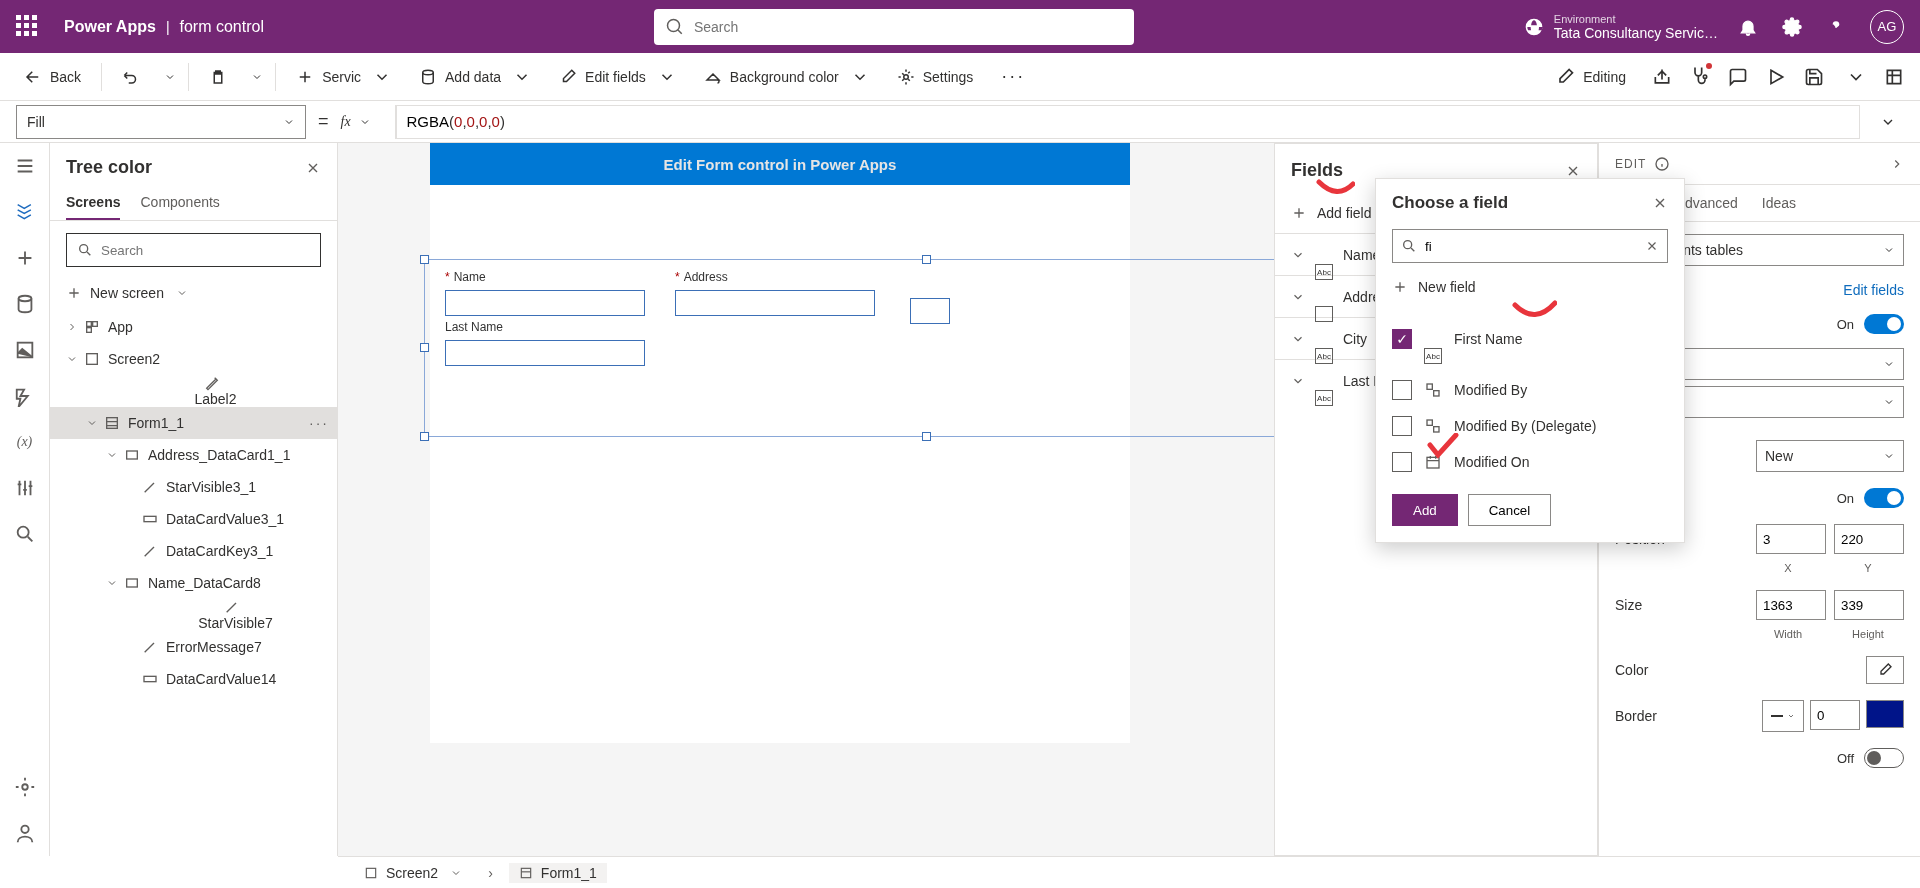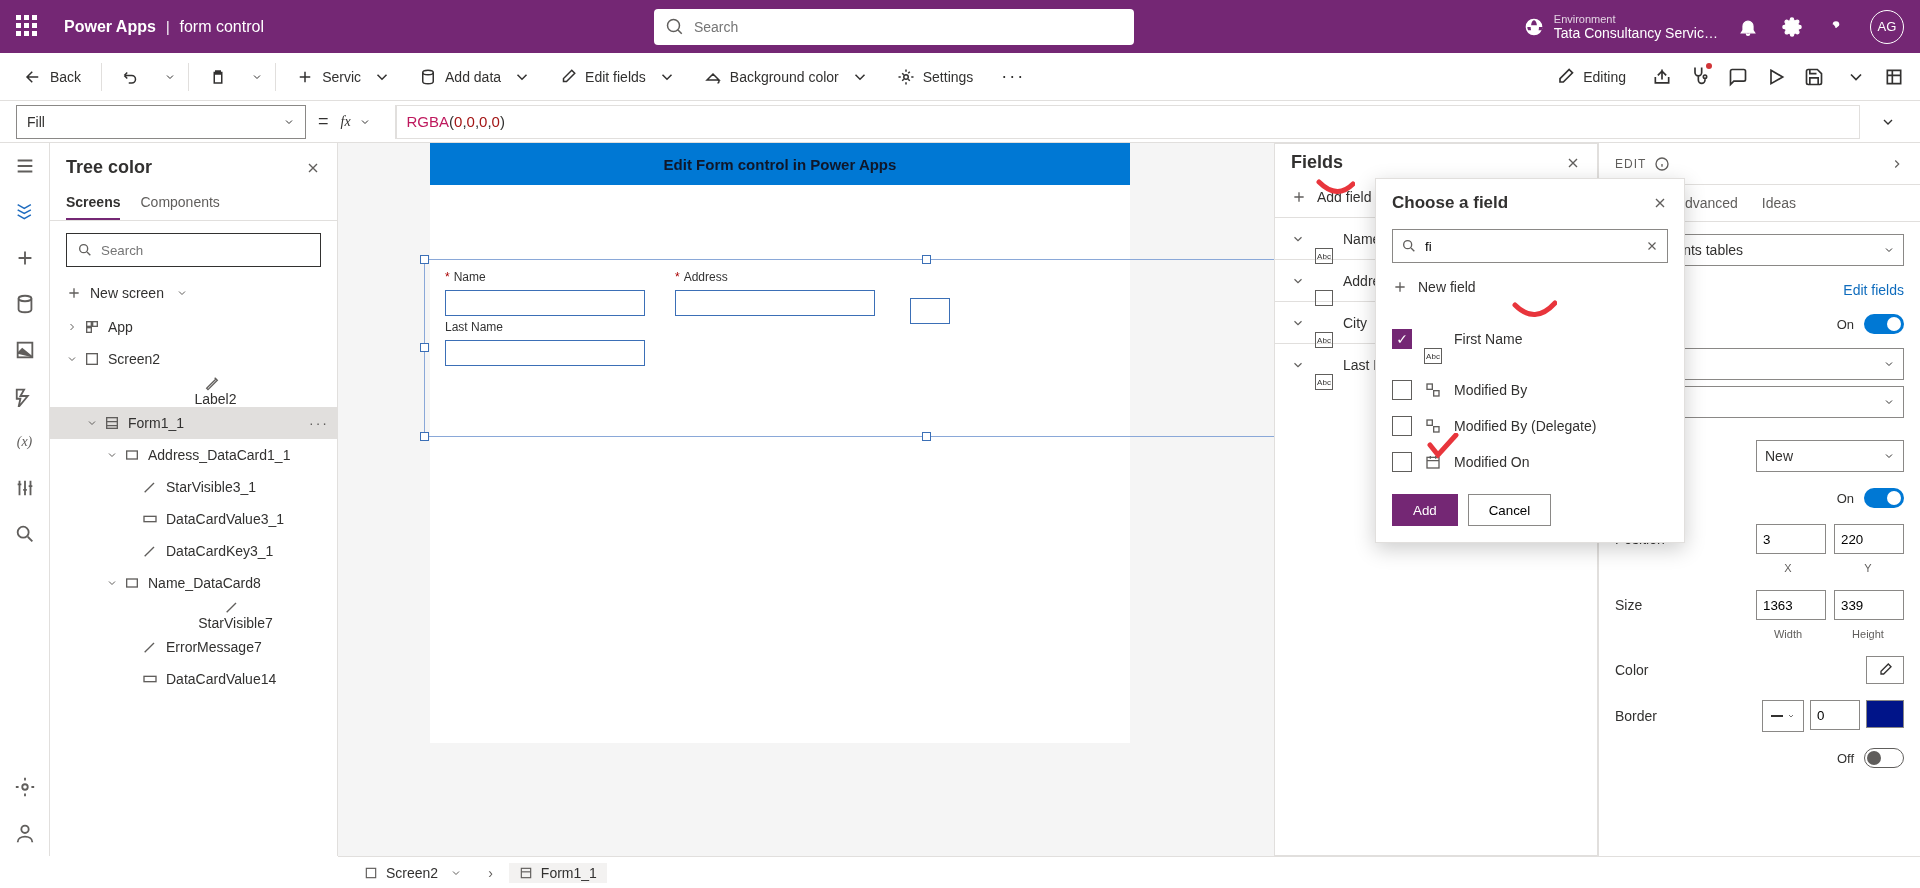--- a/index.html
+++ b/index.html
@@ -30,21 +30,21 @@
 .ribbon-right { margin-left: auto; display: flex; align-items: center; gap: 18px; }
 .ribbon-right svg { width: 20px; height: 20px; cursor: pointer; }
 .status-dot { width: 6px; height: 6px; background: #d13438; border-radius: 50%; position: absolute; top: -2px; right: -2px; }
 
 
 .fbar { height: 42px; display: flex; align-items: center; padding: 0 16px; gap: 12px; border-bottom: 1px solid #e1dfdd; }
 .prop-select { width: 290px; height: 34px; border: 1px solid #8a8886; padding: 0 10px; display: flex; align-items: center; justify-content: space-between; text-align: right; }
 .eq { font-size: 18px; }
 .fx { width: 42px; display: flex; align-items: center; gap: 4px; font-style: italic; }
 .formula { flex: 1; height: 34px; border: 1px solid #e1dfdd; border-left: 2px solid #e1dfdd; display: flex; align-items: center; padding: 0 10px; font-family: Consolas, monospace; font-size: 15px; }
-.formula .fn { color: #be185d; }
+.formula .fn { color: #000000; }
 .formula .num { color: #a31515; }
 .expand-btn { width: 32px; height: 32px; display: flex; align-items: center; justify-content: center; cursor: pointer; }
 
 
 .main { display: flex; height: calc(888px - 53px - 48px - 42px - 32px); }
 .rail { width: 50px; border-right: 1px solid #e1dfdd; display: flex; flex-direction: column; align-items: center; padding-top: 12px; gap: 24px; }
 .rail .icon { width: 22px; height: 22px; cursor: pointer; color: #605e5c; }
 .rail .icon.selected { color: #1f6cbf; }
 .rail-bottom { margin-top: auto; margin-bottom: 12px; display: flex; flex-direction: column; gap: 24px; align-items: center; }
 
@@ -61,31 +61,31 @@
 .tree-list { flex: 1; overflow-y: auto; }
 .tnode { display: flex; align-items: center; height: 32px; padding-right: 8px; cursor: pointer; }
 .tnode.selected { background: #e1dfdd; }
 .tnode .tchev { width: 12px; height: 12px; margin-right: 6px; }
 .tnode .ticon { width: 16px; height: 16px; margin-right: 8px; }
 .tnode .dots { margin-left: auto; color: #605e5c; letter-spacing: 2px; }
 
 
 .canvas-area { flex: 1; background: #f5f5f5; position: relative; padding: 0; }
 .app-canvas { position: absolute; top: 0; left: 92px; width: 700px; height: 600px; background: #fff; }
-.app-header { height: 42px; background: #0078d4; color: #0f172a; display: flex; align-items: center; justify-content: center; font-size: 15px; font-weight: 600; }
+.app-header { height: 42px; background: #0078d4; color: #e5e5e5; display: flex; align-items: center; justify-content: center; font-size: 15px; font-weight: 600; }
 .form-region { position: absolute; top: 116px; left: -6px; right: -300px; height: 178px; border: 1px solid #8aa8d8; }
 .form-handle { width: 9px; height: 9px; background: #fff; border: 1px solid #3b6fb6; position: absolute; }
 .datacard { position: absolute; top: 10px; }
 .dc-label { font-size: 12px; color: #333; display: flex; gap: 4px; }
 .dc-star { color: #a80000; }
 .dc-input { margin-top: 6px; width: 200px; height: 26px; border: 1px solid #3b6fb6; background: #fff; }
 
 
 .fields-pane { width: 324px; background: #fff; border: 1px solid #e1dfdd; display: flex; flex-direction: column; position: relative; }
-.fields-head { padding: 8px 16px; display: flex; justify-content: space-between; align-items: center; }
+.fields-head { padding: 16px 16px; display: flex; justify-content: space-between; align-items: center; }
 .fields-head h3 { font-size: 18px; font-weight: 600; }
 .addfield { padding: 8px 16px 12px; display: flex; align-items: center; gap: 10px; cursor: pointer; }
 .flist { flex: 1; }
 .frow { height: 42px; display: flex; align-items: center; padding: 0 16px; gap: 10px; border-top: 1px solid #e1dfdd; cursor: pointer; }
 .frow svg { width: 14px; height: 14px; }
 .ftype { width: 18px; height: 16px; border: 1px solid #605e5c; display: flex; align-items: center; justify-content: center; font-size: 8px; margin-top: 35px; }
 
 
 .popover { position: absolute; top: 34px; left: 100px; width: 310px; background: #fff; box-shadow: 0 6px 20px rgba(0,0,0,.2); border: 1px solid #e1dfdd; z-index: 10; padding-bottom: 16px; }
 .pop-head { display: flex; justify-content: space-between; align-items: center; padding: 14px 16px 10px; }

